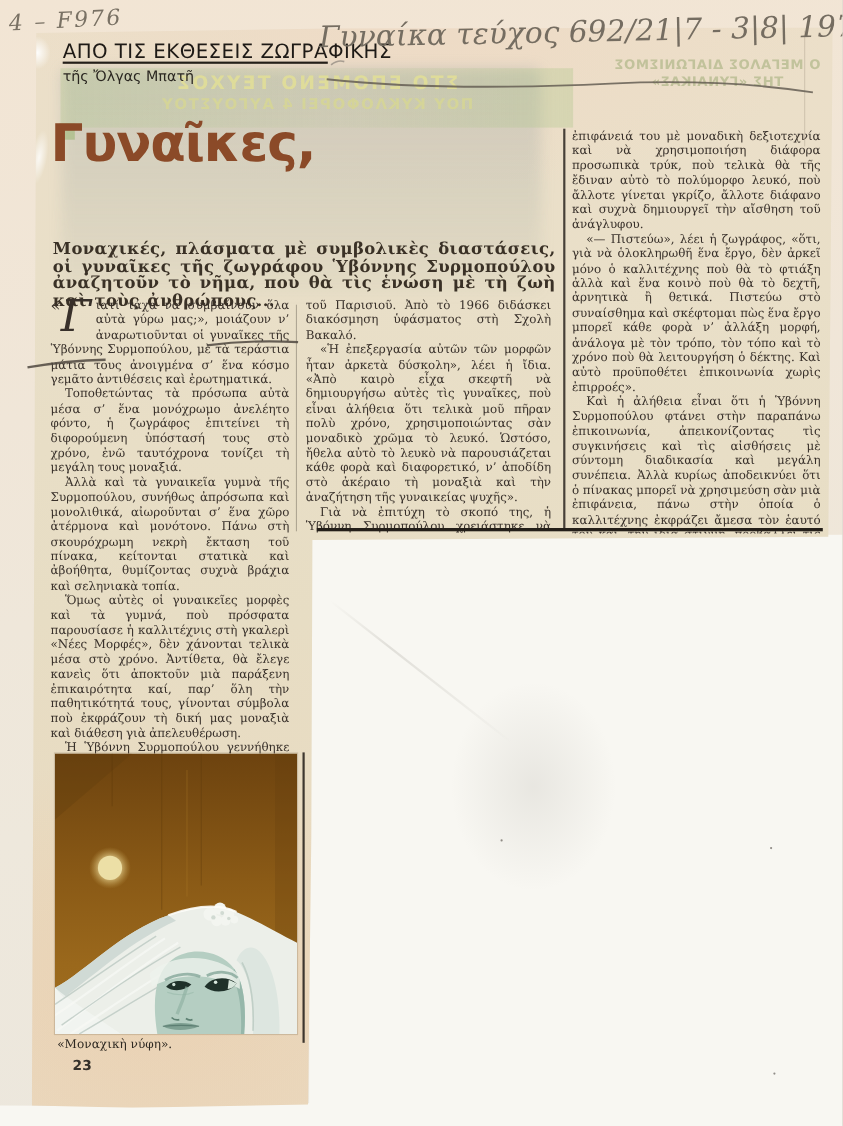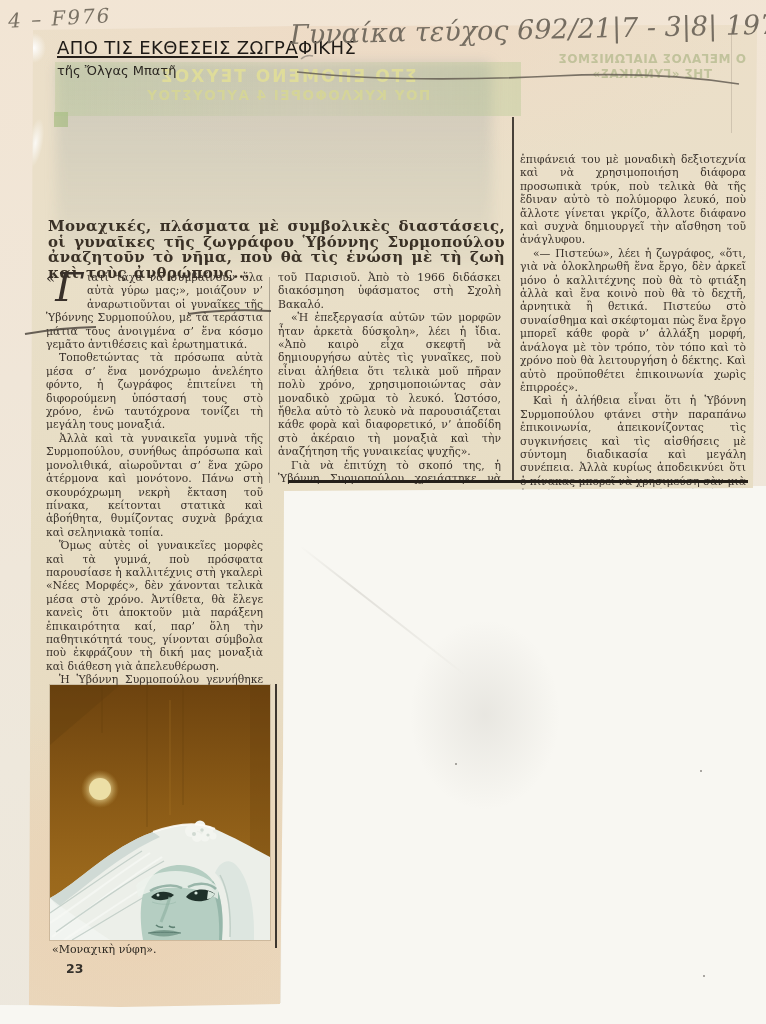--- a/index.html
+++ b/index.html
@@ -59,21 +59,21 @@
     font-weight:bold;font-size:15px;line-height:15.5px;letter-spacing:.3px;word-spacing:1.5px;
     color:#3a3126;text-align:justify;}
 
   
   .col{position:absolute;z-index:4;font-size:10.8px;line-height:13.4px;color:#38302a;
     text-align:justify;overflow:hidden;word-spacing:-.3px;}
   .col p{margin:0;text-indent:13px;}
   .col p.cont,.col p.first{text-indent:0;}
   .col1{left:46px;top:271px;width:217px;height:420px;}
   .col2{left:278px;top:271px;width:223px;height:215px;}
-  .col3{left:520px;top:117px;width:226px;height:368px;margin-top:36px;}
+  .col3{left:520px;top:117px;width:226px;height:368px;}
   .dc{float:left;margin:1px 4px 0 0;}
   .dc-q{font-size:15px;vertical-align:18px;}
   .dc-l{font-style:italic;font-size:40px;line-height:30px;}
 
   
   .vrule{position:absolute;z-index:4;background:#2a251f;}
   .vr-a{left:512px;top:117px;width:1.6px;height:364px;opacity:.85;}
   .vr-b{left:269px;top:277px;width:1.2px;height:206px;opacity:.3;}
   .vr-c{left:275px;top:684px;width:2px;height:264px;opacity:.9;}
   .rule-thick{position:absolute;left:288px;top:480px;width:460px;height:2.5px;background:#241f19;z-index:4;}
@@ -123,20 +123,21 @@
       <div>Ο ΜΕΓΑΛΟΣ ΔΙΑΓΩΝΙΣΜΟΣ</div>
       <div>ΤΗΣ «ΓΥΝΑΙΚΑΣ»</div>
     </div>
     <div class="ghost-square"></div>
 
     <div class="kicker">ΑΠΟ ΤΙΣ ΕΚΘΕΣΕΙΣ ΖΩΓΡΑΦΙΚΗΣ</div>
     <div class="kicker-underline"></div>
     <div class="byline">τῆς Ὄλγας Μπατῆ</div>
 
     <h1 class="headline">
+      <span class="hl1">Γυναῖκες,</span>
     </h1>
 
     <p class="lede">Μοναχικές, πλάσματα μὲ συμβολικὲς διαστάσεις, οἱ γυναῖκες τῆς ζωγράφου Ὑβόννης Συρμοπούλου ἀναζητοῦν τὸ νῆμα, ποὺ θὰ τὶς ἑνώση μὲ τὴ ζωὴ καὶ τοὺς ἀνθρώπους...</p>
 
     <div class="col col1">
       <p class="first">
         <span class="dc"><span class="dc-q">«</span><span class="dc-l">Γ</span></span><span>ιατί τάχα νὰ συμβαίνουν ὅλα αὐτὰ γύρω μας;», μοιάζουν ν’ ἀναρωτιοῦνται οἱ γυναῖκες τῆς Ὑβόννης Συρμοπούλου, μὲ τὰ τεράστια μάτια τους ἀνοιγμένα σ’ ἕνα κόσμο γεμᾶτο ἀντιθέσεις καὶ ἐρωτηματικά.</span>
       </p>
       <p>Τοποθετώντας τὰ πρόσωπα αὐτὰ μέσα σ’ ἕνα μονόχρωμο ἀνελέητο φόντο, ἡ ζωγράφος ἐπιτείνει τὴ διφορούμενη ὑπόστασή τους στὸ χρόνο, ἐνῶ ταυτόχρονα τονίζει τὴ μεγάλη τους μοναξιά.</p>
       <p>Ἀλλὰ καὶ τὰ γυναικεῖα γυμνὰ τῆς Συρμοπούλου, συνήθως ἀπρόσωπα καὶ μονολιθικά, αἰωροῦνται σ’ ἕνα χῶρο ἀτέρμονα καὶ μονότονο. Πάνω στὴ σκουρόχρωμη νεκρὴ ἔκταση τοῦ πίνακα, κείτονται στατικὰ καὶ ἀβοήθητα, θυμίζοντας συχνὰ βράχια καὶ σεληνιακὰ τοπία.</p>

